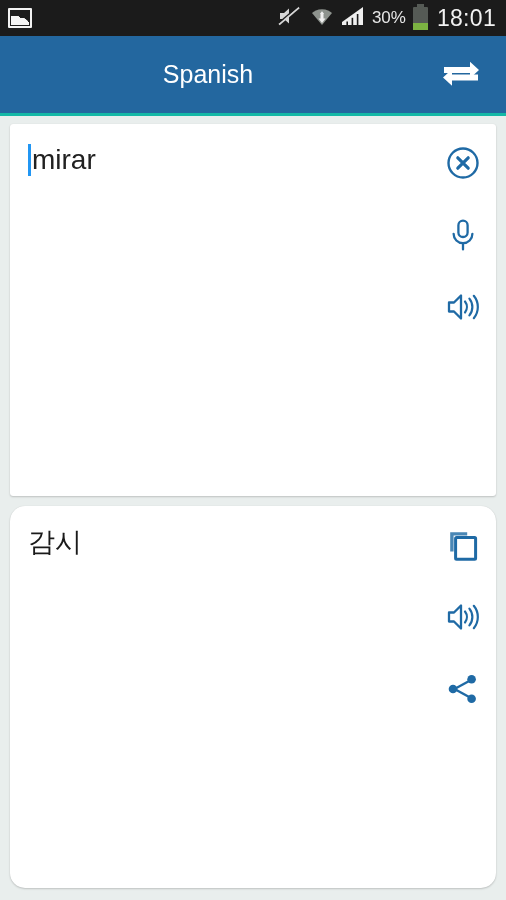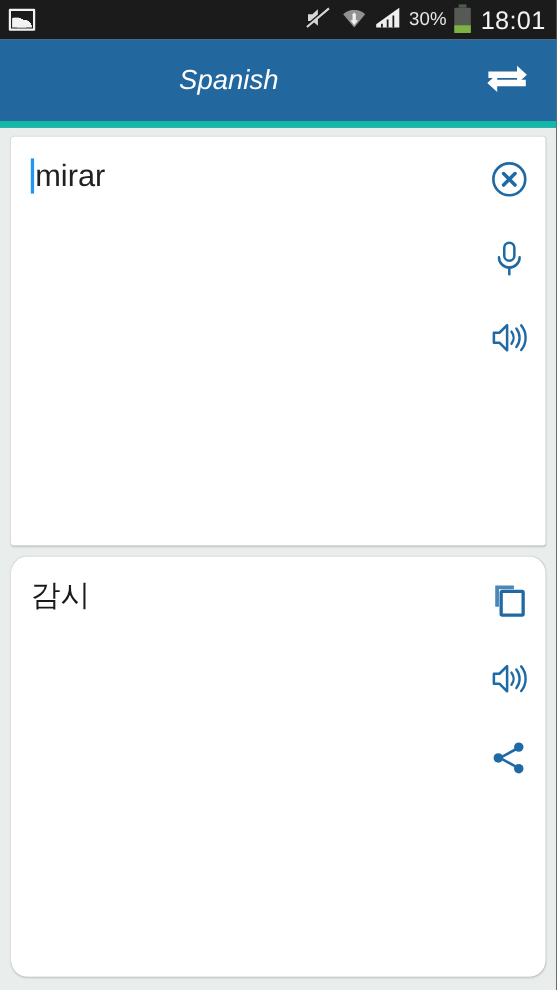--- a/index.html
+++ b/index.html
@@ -95,23 +95,22 @@
     background: #7cb342;
   }
 
   
   .lang-header {
     height: 80px;
     background: #23679f;
     display: flex;
     align-items: center;
     flex: none;
-    border-bottom: 6px solid #14b8a6;
-    box-sizing: border-box;
-    font-style: italic;
+    border-bottom: 3px solid #14b8a6;
+    box-sizing: border-box;
   }
   .lang-btn {
     flex: 1 1 0;
     text-align: center;
     color: #ffffff;
     font-size: 25px;
     line-height: 1;
     cursor: pointer;
     user-select: none;
   }

